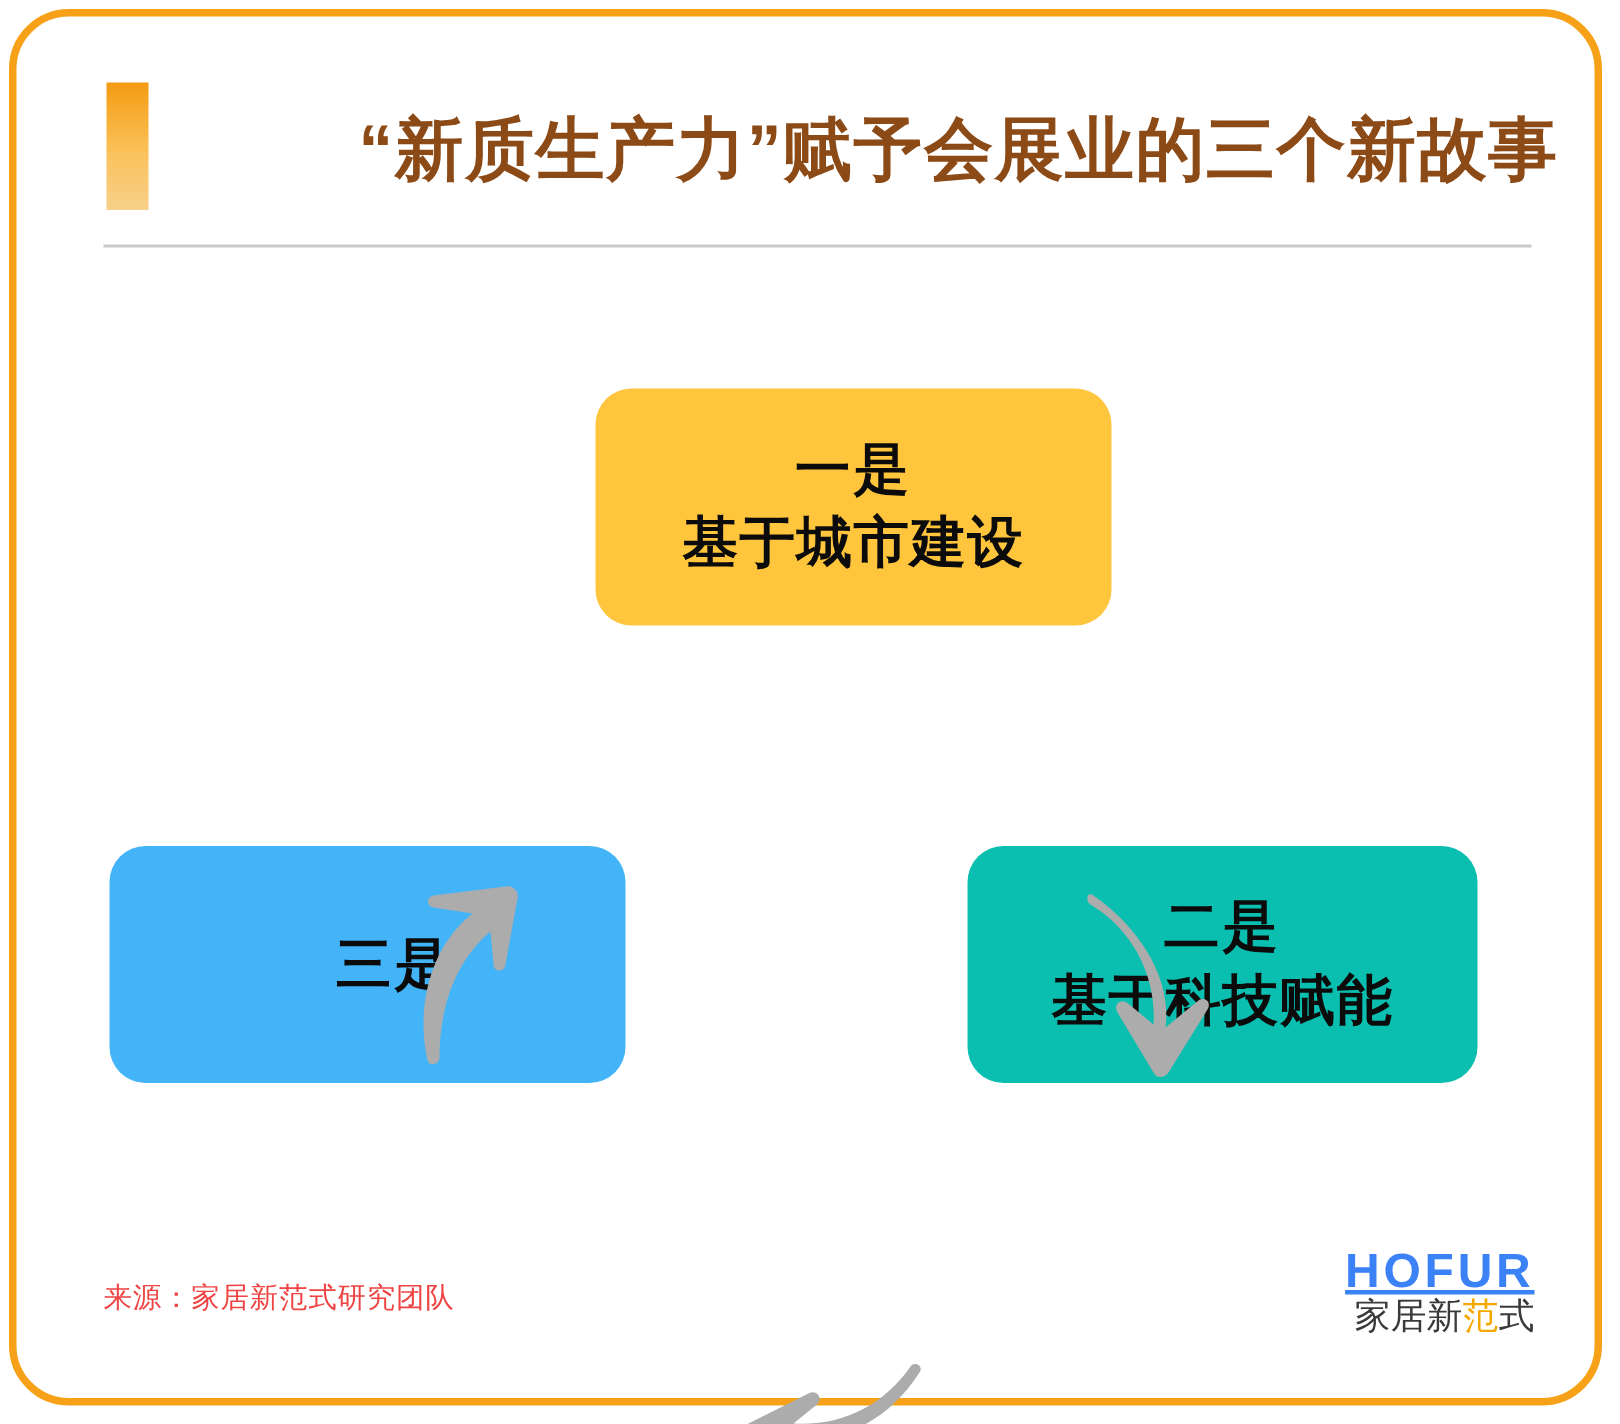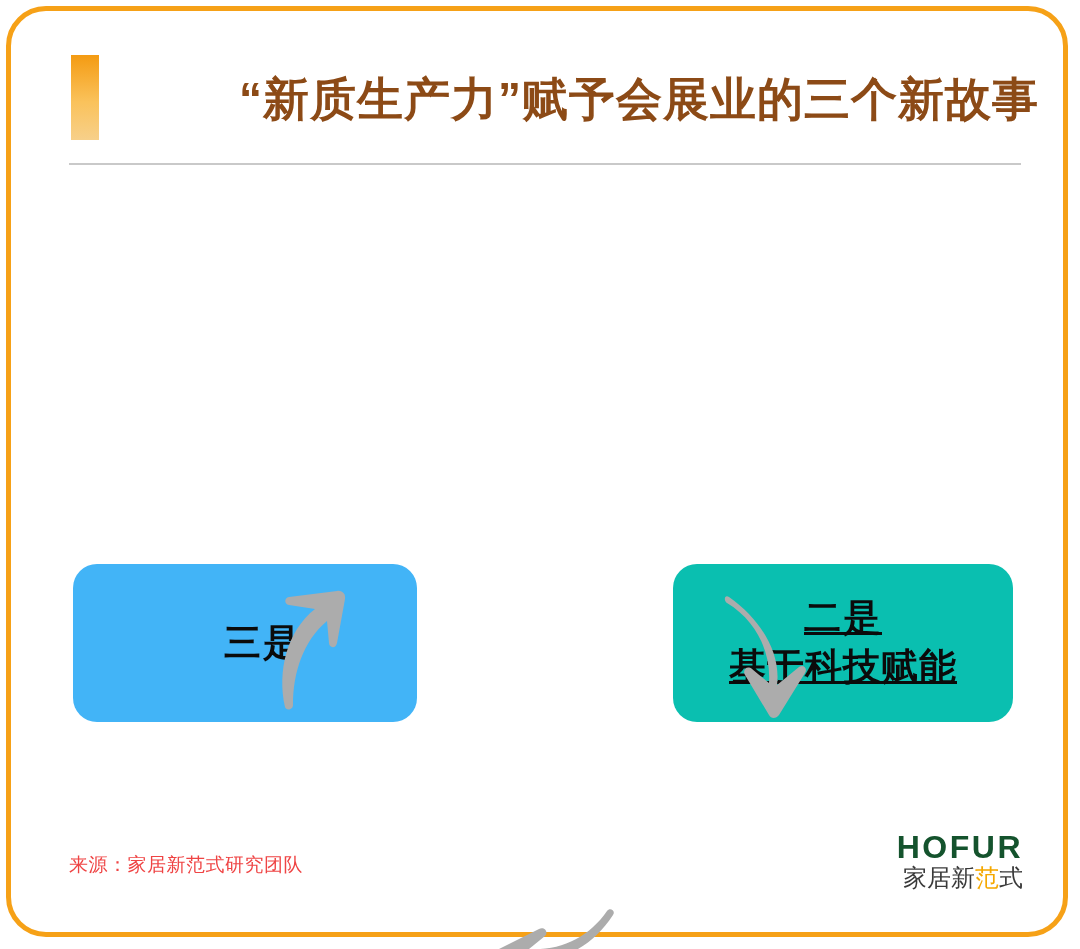--- a/index.html
+++ b/index.html
@@ -96,25 +96,24 @@
     letter-spacing: 1px;
   }
 
   #node-top {
     left: 386px;
     top: 88px;
     width: 344px;
     height: 158px;
   }
   #node-right {
-    left: 662px;
+    left: 634px;
     top: 393px;
     width: 340px;
     height: 158px;
-    text-decoration: underline;
   }
   #node-left {
     left: 62px;
     top: 393px;
     width: 344px;
     height: 158px;
     padding-left: 36px;
   }
 
   .arrow {
@@ -144,22 +143,23 @@
     position: absolute;
     right: 40px;
     top: 8px;
     width: 170px;
     text-align: right;
   }
   #logo-en {
     font-size: 32px;
     font-weight: bold;
     letter-spacing: 2.5px;
-    color: #14532d;
+    color: #3b82f6;
     line-height: 1.08;
+    text-decoration: underline;
   }
   #logo-cn {
     font-size: 24px;
     font-weight: normal;
     letter-spacing: 0px;
     color: #3A3A3A;
     line-height: 1.08;
     white-space: nowrap;
   }
   #logo-cn .hl { color: #F5A800; }
@@ -170,20 +170,24 @@
 <div id="card" style="border-color: rgb(246, 161, 23);">
 
   <div id="header">
     <div id="title-accent-bar"></div>
     <div id="page-title" style="color: rgb(140, 74, 22);">“新质生产力”赋予会展业的三个新故事</div>
     <div id="header-divider"></div>
   </div>
 
   <div id="diagram">
 
+    <div class="node" id="node-top" style="background: rgb(255, 197, 61); color: rgb(11, 11, 11);">
+      <div class="line1">一是</div>
+      <div class="line2">基于城市建设</div>
+    </div>
 
     <div class="node" id="node-right" style="background: rgb(10, 191, 176); color: rgb(11, 11, 11);">
       <div class="line1">二是</div>
       <div class="line2">基于科技赋能</div>
     </div>
 
     <div class="node" id="node-left" style="background: rgb(66, 180, 247); color: rgb(11, 11, 11);">
       <div class="line1">三是</div>
     </div>
 

